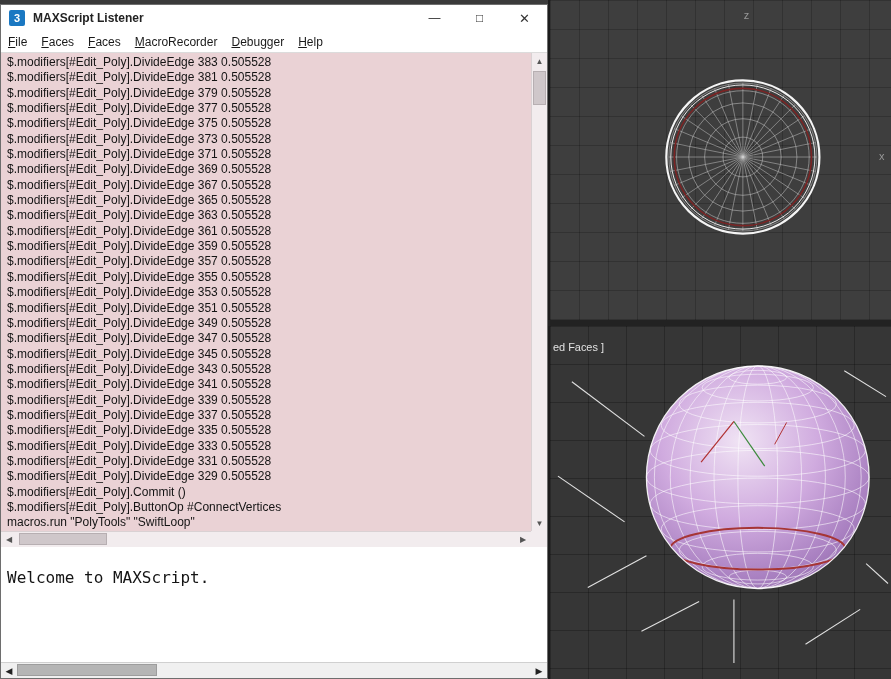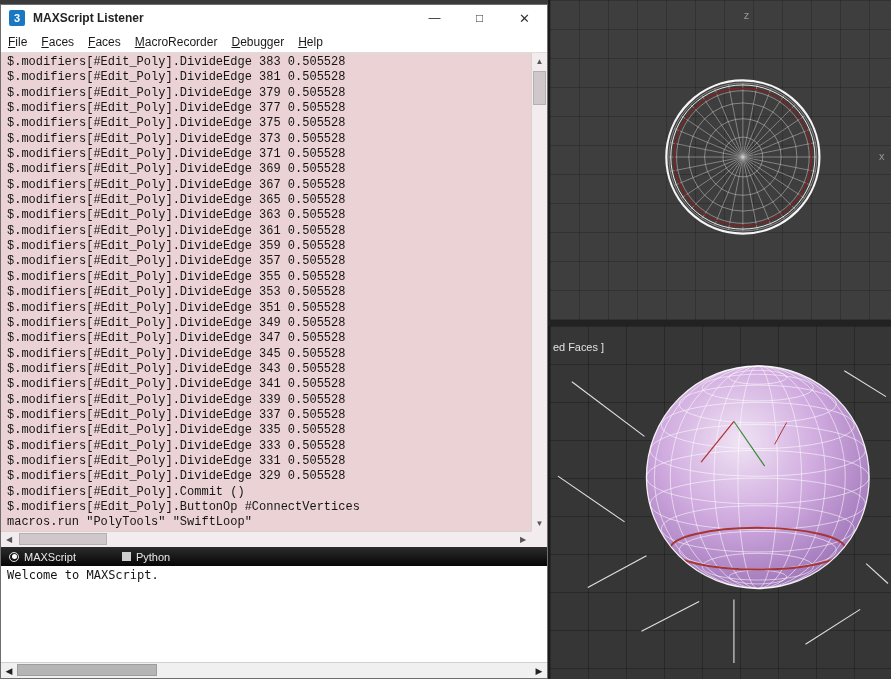--- a/index.html
+++ b/index.html
@@ -49,21 +49,21 @@
   .menubar{
     position:absolute;left:0;top:26px;width:100%;height:22px;background:#fff;
     display:flex;align-items:center;box-sizing:border-box;
     font-size:12px;color:#1a1a1a;border-bottom:1px solid #dcdcdc;
   }
   .menu-item{display:inline-block;padding:0 7px;}
   .menu-item::first-letter{text-decoration:underline;}
 
   .listener{
     position:absolute;left:0;top:48px;width:530px;height:478px;background:#ead2d5;
-    font-family:Liberation Mono, monospace;font-size:12px;line-height:15.35px;
+    font-family:Liberation Sans, sans-serif;font-size:12px;line-height:15.35px;
     color:#141414;padding:2px 0 0 6px;box-sizing:border-box;overflow:hidden;white-space:pre;
   }
   .code-line{height:15.35px;}
 
   
   .vscroll{position:absolute;right:0;top:48px;width:16px;height:478px;background:#f2ecee;border-left:1px solid #d9d1d3;box-sizing:border-box;}
   .sb-btn{height:16px;width:100%;display:flex;align-items:center;justify-content:center;font-size:8px;color:#555;}
   .sb-btn.down{position:absolute;bottom:0;left:0;}
   .vthumb{position:absolute;left:1px;top:18px;width:13px;height:34px;background:#cfc7ca;border:1px solid #b7afb2;box-sizing:border-box;}
 
@@ -78,21 +78,21 @@
     position:absolute;left:0;top:542px;width:546px;height:19px;
     background:linear-gradient(#2c2c2c,#060606);
     display:flex;align-items:center;color:#e8e8e8;font-size:11px;
   }
   .radio{width:10px;height:10px;border:1px solid #dedede;border-radius:50%;margin:0 5px 0 8px;position:relative;box-sizing:border-box;}
   .radio.selected::after{content:"";position:absolute;left:1.5px;top:1.5px;right:1.5px;bottom:1.5px;background:#fff;border-radius:50%;}
   .sq-marker{width:9px;height:9px;background:#cfcfcf;margin:0 5px 0 46px;}
 
   .output{
     position:absolute;left:0;top:561px;width:546px;height:96px;background:#fff;
-    font-family:"DejaVu Sans Mono",monospace;font-size:12px;color:#141414;
+    font-family:"DejaVu Sans Mono",monospace;font-size:16px;color:#141414;
     padding:2px 6px;box-sizing:border-box;
   }
 
   .bscroll{position:absolute;left:0;top:657px;width:546px;height:16px;background:#f0f0f0;border-top:1px solid #d0d0d0;box-sizing:border-box;}
   .bthumb{position:absolute;left:16px;top:1px;width:140px;height:12px;background:#b5b5b5;border:1px solid #9d9d9d;box-sizing:border-box;}
   .bsb-btn{position:absolute;top:0;width:16px;height:15px;display:flex;align-items:center;justify-content:center;font-size:9px;color:#222;}
   .bsb-btn.left{left:0;}
   .bsb-btn.right{right:0;}
 </style>
 </head>
@@ -231,26 +231,20 @@
     <div class="sb-btn down">▼</div>
   </div>
 
   <div class="hscroll">
     <div class="hsb-btn left">◀</div>
     <div class="hthumb"></div>
     <div class="hsb-btn right">▶</div>
   </div>
   <div class="sb-corner"></div>
 
-  <div class="tabbar">
-    <span class="radio selected"></span>
-    <span>MAXScript</span>
-    <span class="sq-marker"></span>
-    <span>Python</span>
-  </div>
 
   <div class="output">Welcome to MAXScript.</div>
 
   <div class="bscroll">
     <div class="bsb-btn left">◀</div>
     <div class="bthumb"></div>
     <div class="bsb-btn right">▶</div>
   </div>
 
 </div>

